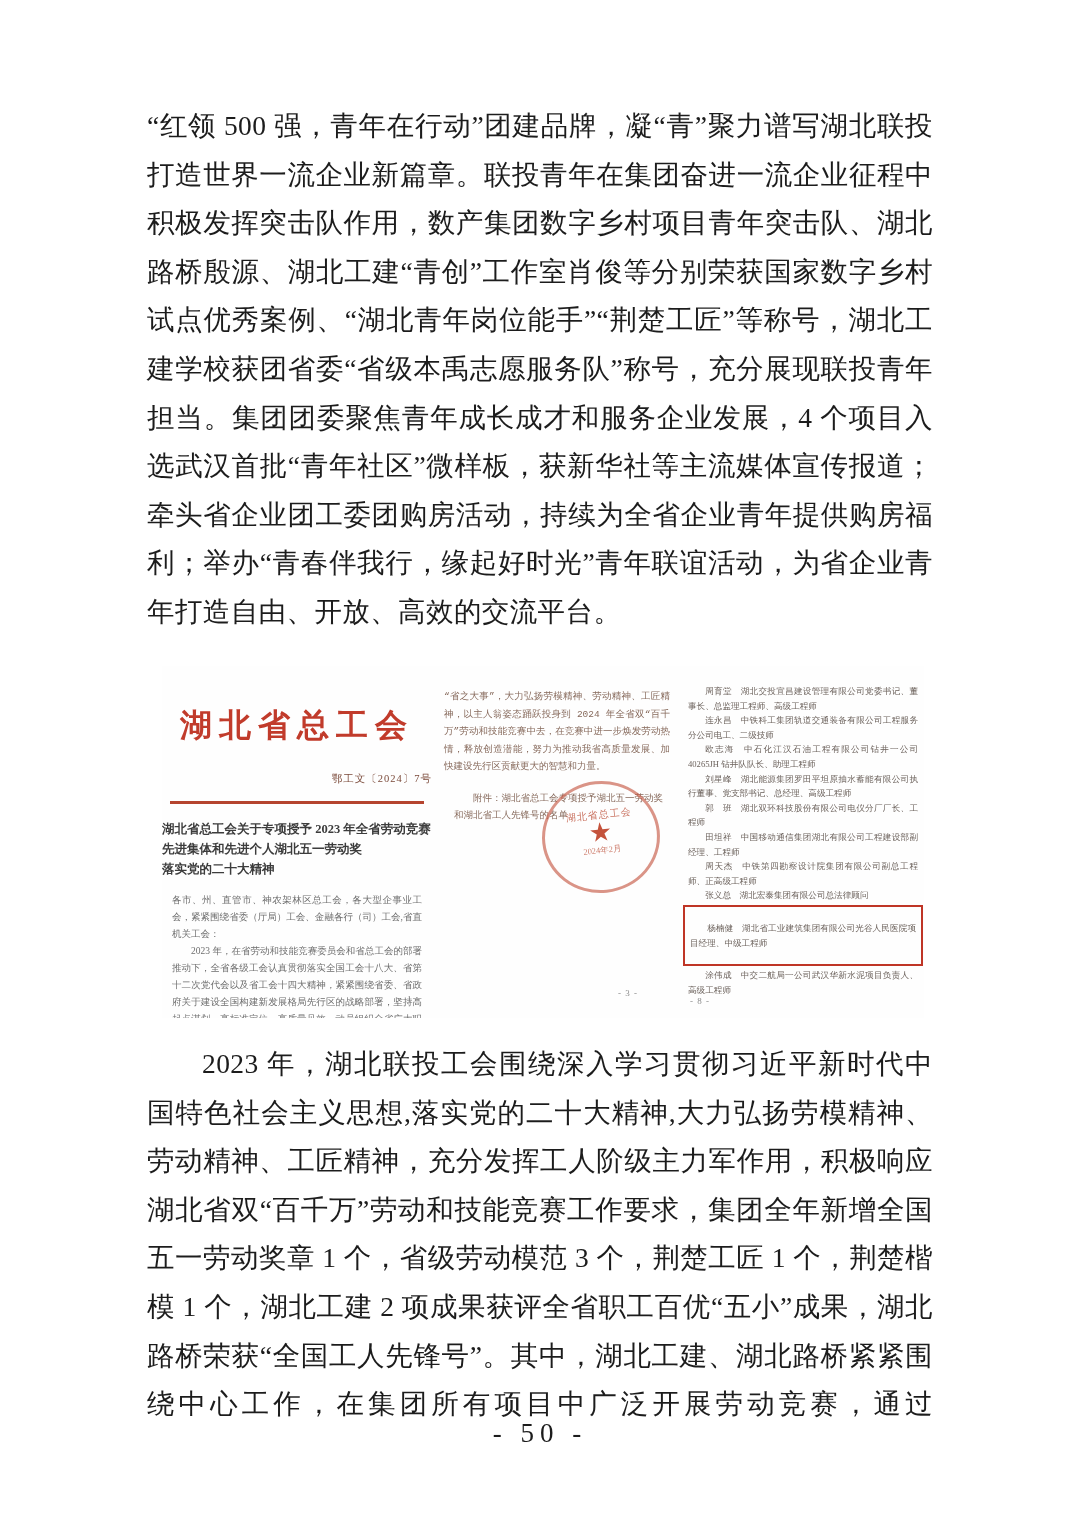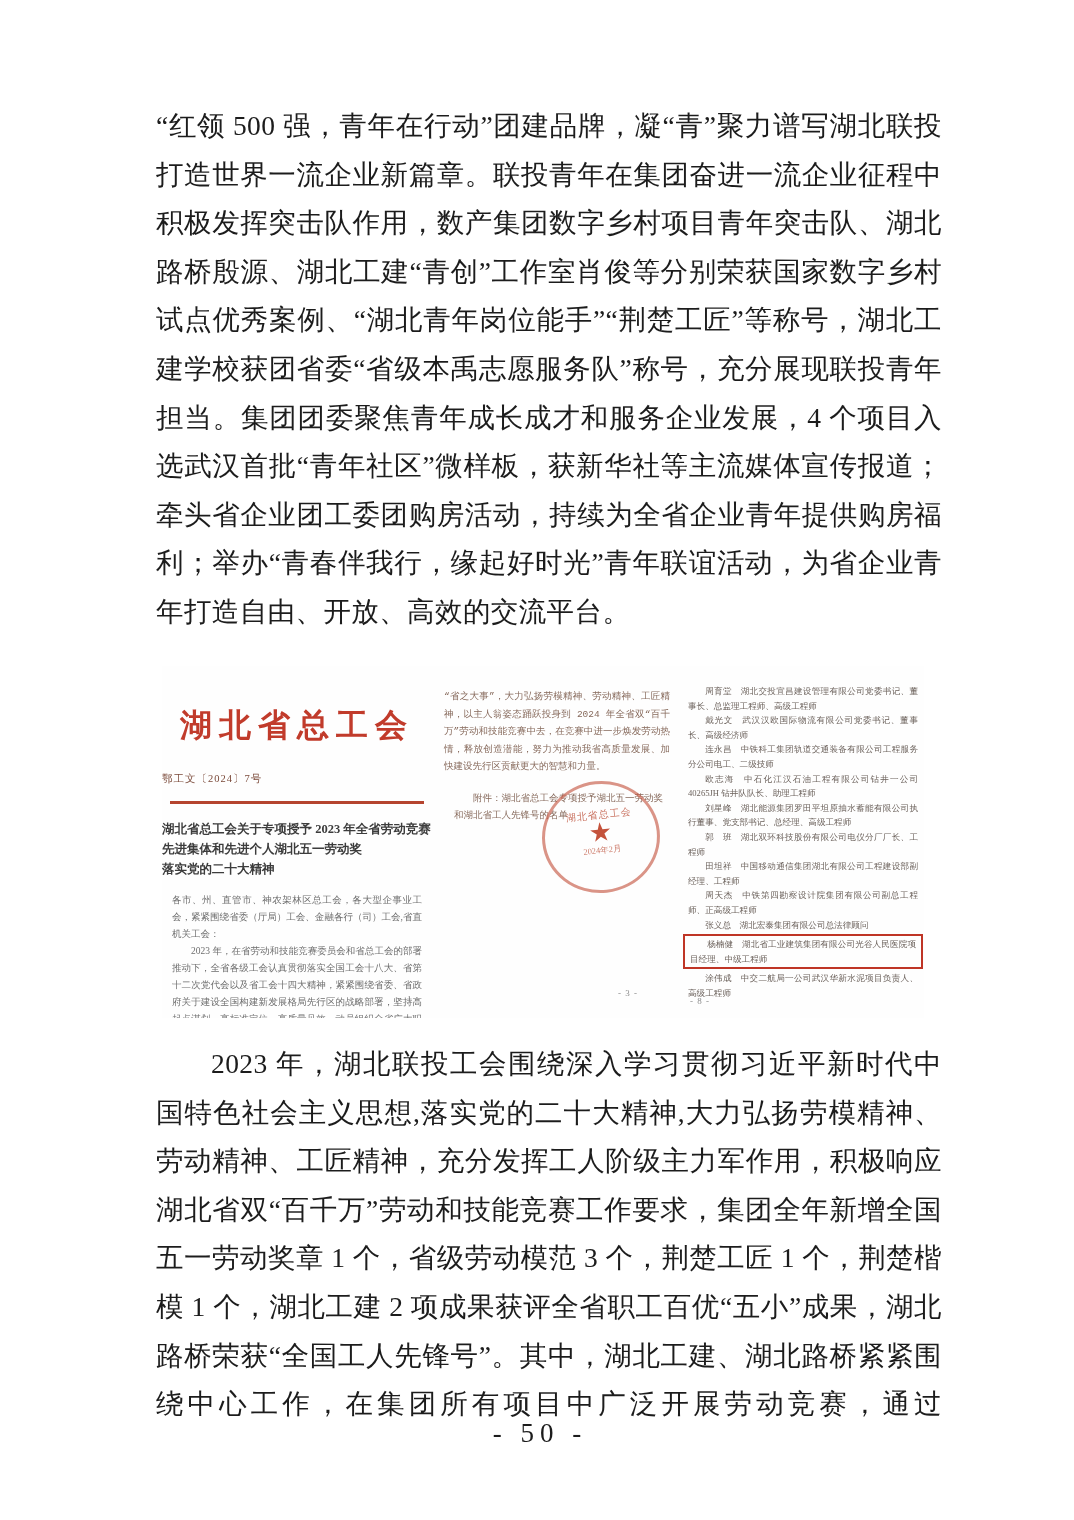--- a/index.html
+++ b/index.html
@@ -2,58 +2,58 @@
 <html><head>
 <meta charset="utf-8">
 <style>
   html,body{margin:0;padding:0;background:#ffffff;}
   .doc{
     position:relative;width:1074px;height:1520px;background:#ffffff;
     font-family:"Liberation Serif","DejaVu Serif",serif;color:#1c1c1c;overflow:hidden;
   }
   
   .para{
-    position:absolute;left:156px;width:786px;
+    position:absolute;left:147px;width:786px;
     font-size:27.5px;line-height:48.6px;
     text-align:justify;letter-spacing:0.4px;
     white-space:pre-wrap;
   }
   .para.p1{top:102px;}
   .para.p2{top:1040px;text-indent:2em;text-align-last:justify;}
 
   
   .figure{position:absolute;left:162px;top:666px;width:762px;height:352px;display:flex;}
   .scan-page{position:relative;background:#fefefe;overflow:hidden;}
   .scan-left{width:270px;}
   .scan-mid{width:250px;}
   .scan-right{width:242px;}
 
   .org-title{margin-top:38px;text-align:center;color:#c13b2b;font-size:32px;font-weight:bold;letter-spacing:7px;}
-  .doc-num{margin-top:24px;text-align:left;color:#7b4a3a;font-size:10.5px;letter-spacing:1px;}
+  .doc-num{margin-top:24px;text-align:right;color:#7b4a3a;font-size:10.5px;letter-spacing:1px;}
   .red-rule{margin:15px 8px 0;border-top:3px solid #b5442f;}
   .notice-title{margin-top:15px;text-align:left;font-weight:bold;color:#3c3c3c;font-size:12.5px;line-height:20px;}
   .scan-body{margin:13px 10px 0;font-size:9.5px;line-height:17px;color:#6e6e6e;text-align:justify;}
   .scan-body p{margin:0;}
   .scan-body .indent{text-indent:2em;}
 
   .mid-par{margin:22px 12px 0;font-size:9.5px;line-height:17.5px;color:#876a5c;text-align:justify;font-family:Liberation Mono, monospace;}
   .mid-attach{margin:14px 14px 0 22px;font-size:9.5px;line-height:17.5px;color:#876a5c;text-indent:2em;}
 
   .seal{
     position:absolute;top:115px;left:110px;width:112px;height:106px;
     border:3px solid rgba(198,90,70,.65);border-radius:50%;
     transform:rotate(-6deg);color:#c05a45;text-align:center;
   }
   .seal-org{margin-top:24px;font-size:10px;letter-spacing:1px;opacity:.85;}
   .seal-star{font-size:26px;line-height:22px;color:#c4523b;}
   .seal-date{font-size:8.5px;margin-top:1px;opacity:.8;}
 
   .entries{padding:18px 6px 0 6px;}
   .entry{margin:0;font-size:8.6px;line-height:14.6px;color:#6c625c;text-indent:2em;text-align:justify;}
-  .entry.boxed{border:2px solid #bf3526;margin:2px -5px;padding:1px 5px;}
+  .entry.boxed{border:2px solid #bf3526;margin:2px -5px;padding:14px 5px;}
 
   .pagenum{position:absolute;font-size:9px;color:#8a8a8a;letter-spacing:1px;}
   .pn-left{right:12px;bottom:14px;}
   .pn-mid{right:44px;bottom:20px;}
   .pn-right{left:8px;bottom:12px;}
 
   .footer{
     position:absolute;left:3px;top:1418px;width:100%;
     text-align:center;font-size:27px;letter-spacing:6px;color:#1c1c1c;
   }
@@ -90,21 +90,20 @@
         <div class="seal-org">湖北省总工会</div>
         <div class="seal-star">★</div>
         <div class="seal-date">2024年2月</div>
       </div>
       <div class="pagenum pn-mid">- 3 -</div>
     </div>
 
     <div class="scan-page scan-right">
       <div class="entries">
           <p class="entry">周育堂　湖北交投宜昌建设管理有限公司党委书记、董事长、总监理工程师、高级工程师</p>
-          <p class="entry">戴光文　武汉汉欧国际物流有限公司党委书记、董事长、高级经济师</p>
           <p class="entry">连永昌　中铁科工集团轨道交通装备有限公司工程服务分公司电工、二级技师</p>
           <p class="entry">欧志海　中石化江汉石油工程有限公司钻井一公司 40265JH 钻井队队长、助理工程师</p>
           <p class="entry">刘星峰　湖北能源集团罗田平坦原抽水蓄能有限公司执行董事、党支部书记、总经理、高级工程师</p>
           <p class="entry">郭　班　湖北双环科技股份有限公司电仪分厂厂长、工程师</p>
           <p class="entry">田坦祥　中国移动通信集团湖北有限公司工程建设部副经理、工程师</p>
           <p class="entry">周天杰　中铁第四勘察设计院集团有限公司副总工程师、正高级工程师</p>
           <p class="entry">张义总　湖北宏泰集团有限公司总法律顾问</p>
           <p class="entry boxed">杨楠健　湖北省工业建筑集团有限公司光谷人民医院项目经理、中级工程师</p>
           <p class="entry">涂伟成　中交二航局一公司武汉华新水泥项目负责人、高级工程师</p>
         </div>

